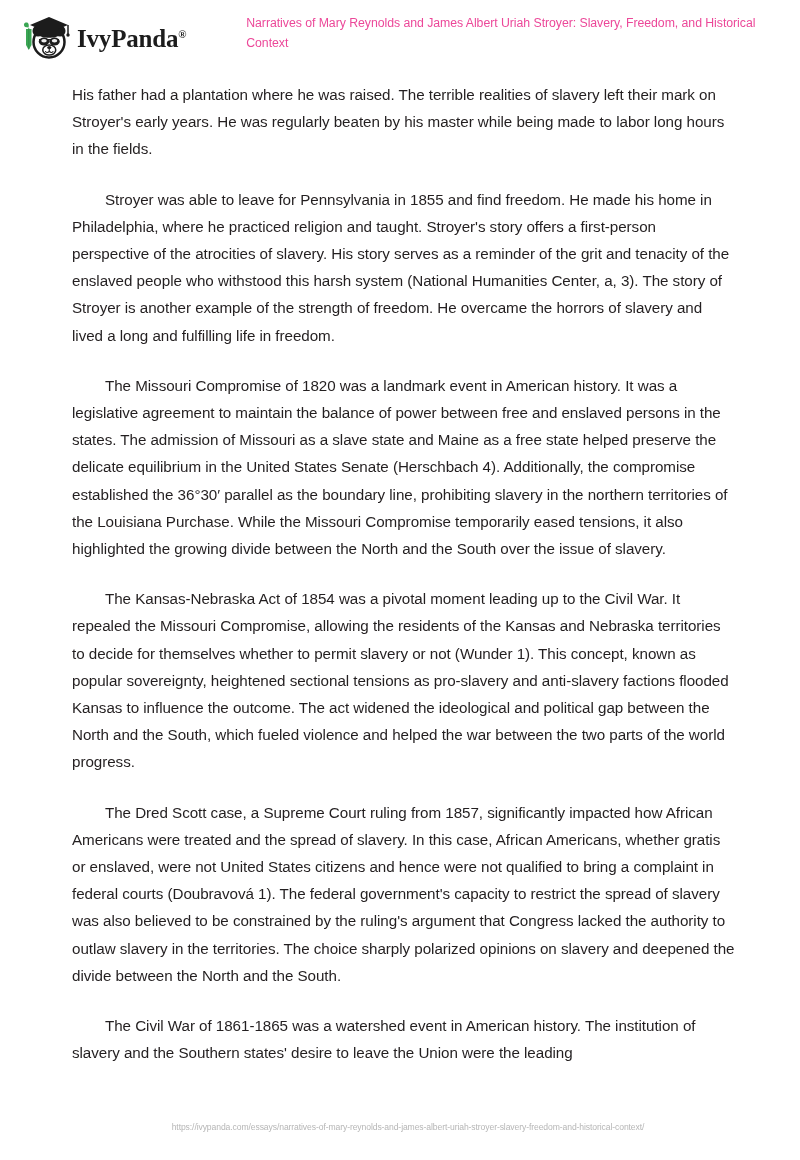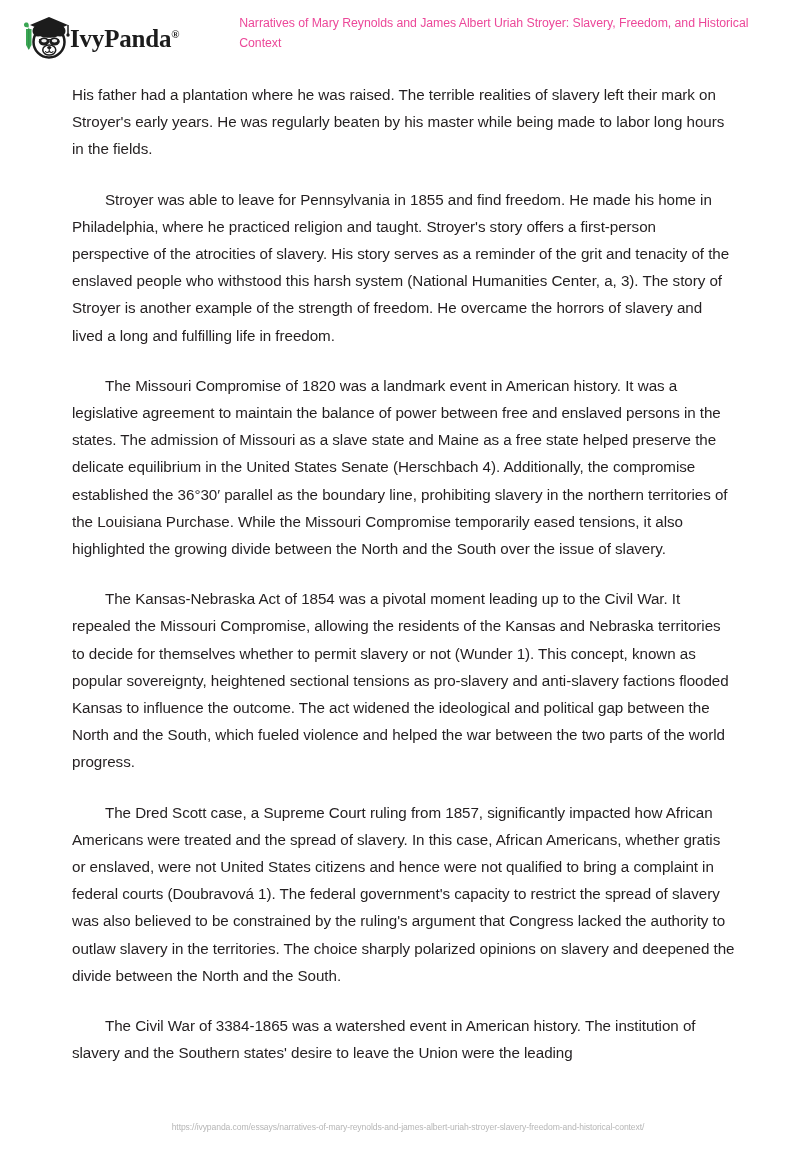--- a/index.html
+++ b/index.html
@@ -21,20 +21,21 @@
   .page-header {
     display: flex;
     align-items: flex-start;
     padding: 12px 28px 0 18px;
     height: 66px;
   }
   .brand {
     display: flex;
     align-items: center;
     flex: 0 0 auto;
+    gap: 7px;
     padding-top: 2px;
   }
   .brand-mark {
     width: 52px;
     height: 48px;
     flex: 0 0 auto;
     display: block;
   }
   .brand-word {
     font-family: "Liberation Serif", serif;
@@ -143,19 +144,19 @@
 
   <p class="para">Stroyer was able to leave for Pennsylvania in 1855 and find freedom. He made his home in Philadelphia, where he practiced religion and taught. Stroyer's story offers a first-person perspective of the atrocities of slavery. His story serves as a reminder of the grit and tenacity of the enslaved people who withstood this harsh system (National Humanities Center, a, 3). The story of Stroyer is another example of the strength of freedom. He overcame the horrors of slavery and lived a long and fulfilling life in freedom.</p>
 
 
   <p class="para">The Missouri Compromise of 1820 was a landmark event in American history. It was a legislative agreement to maintain the balance of power between free and enslaved persons in the states. The admission of Missouri as a slave state and Maine as a free state helped preserve the delicate equilibrium in the United States Senate (Herschbach 4). Additionally, the compromise established the 36°30′ parallel as the boundary line, prohibiting slavery in the northern territories of the Louisiana Purchase. While the Missouri Compromise temporarily eased tensions, it also highlighted the growing divide between the North and the South over the issue of slavery.</p>
 
   <p class="para">The Kansas-Nebraska Act of 1854 was a pivotal moment leading up to the Civil War. It repealed the Missouri Compromise, allowing the residents of the Kansas and Nebraska territories to decide for themselves whether to permit slavery or not (Wunder 1). This concept, known as popular sovereignty, heightened sectional tensions as pro-slavery and anti-slavery factions flooded Kansas to influence the outcome. The act widened the ideological and political gap between the North and the South, which fueled violence and helped the war between the two parts of the world progress.</p>
 
   <p class="para">The Dred Scott case, a Supreme Court ruling from 1857, significantly impacted how African Americans were treated and the spread of slavery. In this case, African Americans, whether gratis or enslaved, were not United States citizens and hence were not qualified to bring a complaint in federal courts (Doubravová 1). The federal government's capacity to restrict the spread of slavery was also believed to be constrained by the ruling's argument that Congress lacked the authority to outlaw slavery in the territories. The choice sharply polarized opinions on slavery and deepened the divide between the North and the South.</p>
 
-  <p class="para">The Civil War of 3384-1865 was a watershed event in American history. The institution of slavery and the Southern states' desire to leave the Union were the leading</p>
+  <p class="para">The Civil War of 1861-1865 was a watershed event in American history. The institution of slavery and the Southern states' desire to leave the Union were the leading</p>
 
 </main>
 
 <footer class="page-footer">
   <span>https://ivypanda.com/essays/narratives-of-mary-reynolds-and-james-albert-uriah-stroyer-slavery-freedom-and-historical-context/</span>
 </footer>
 
 </body></html>

